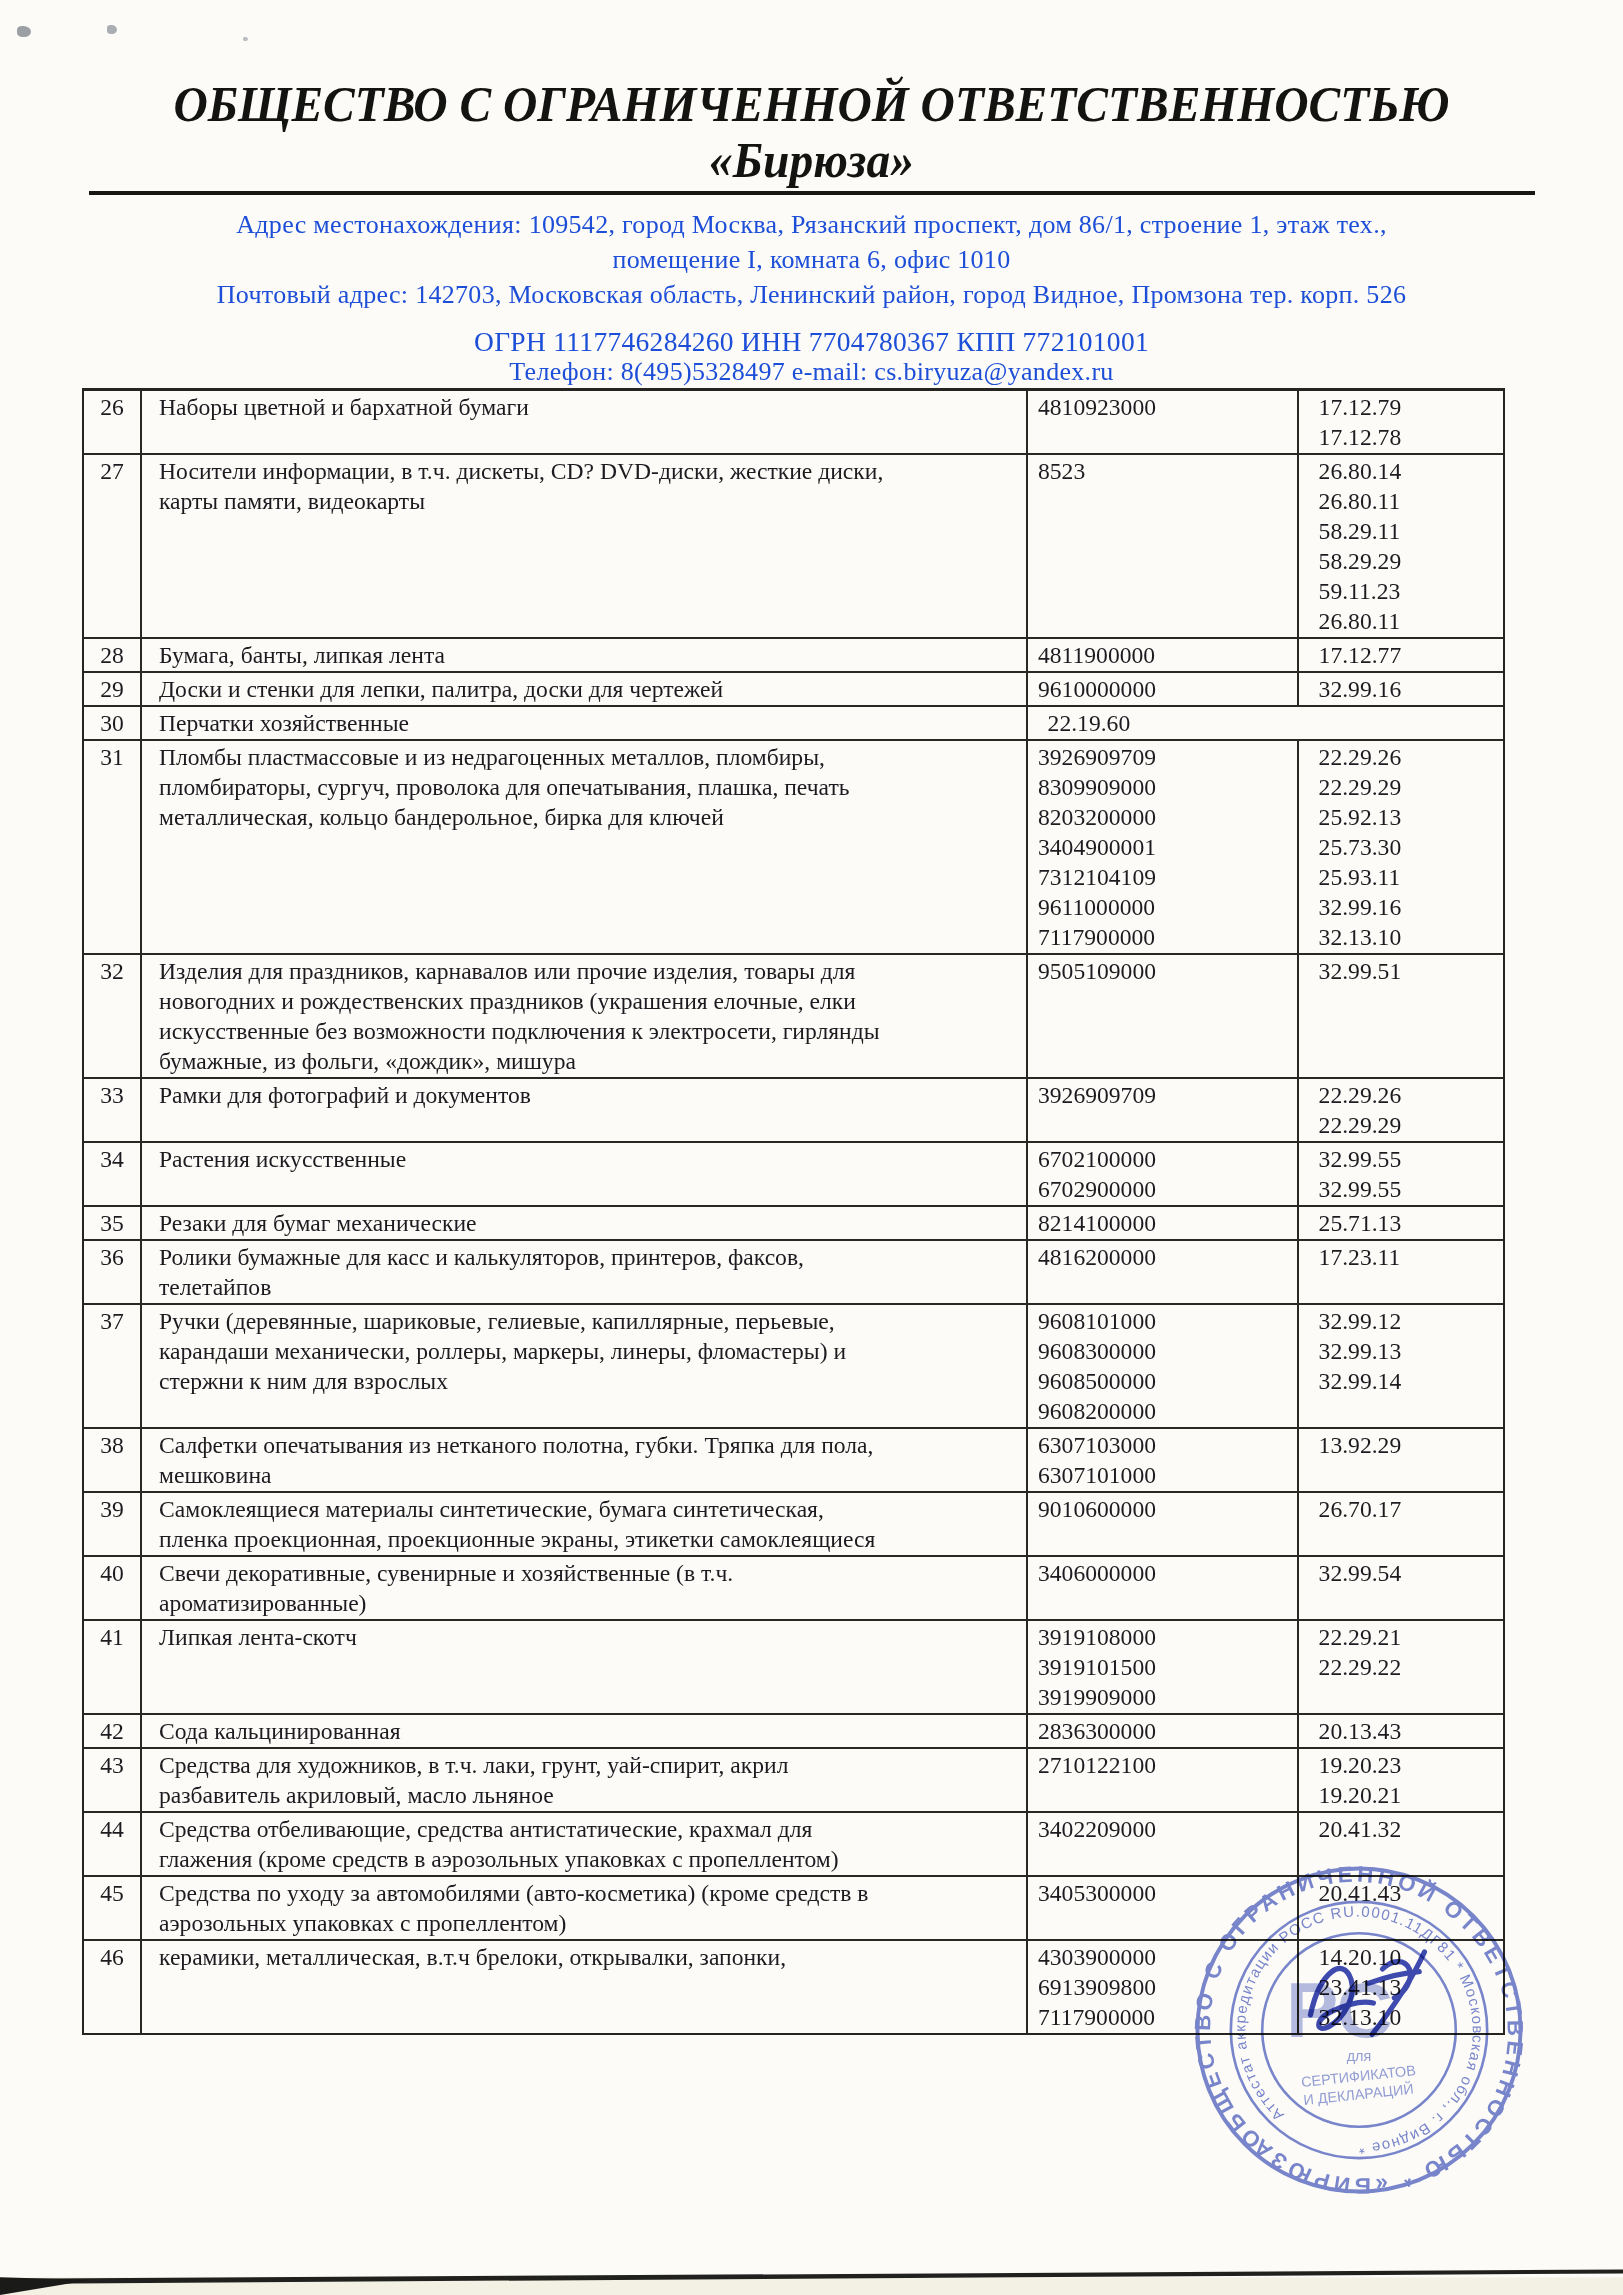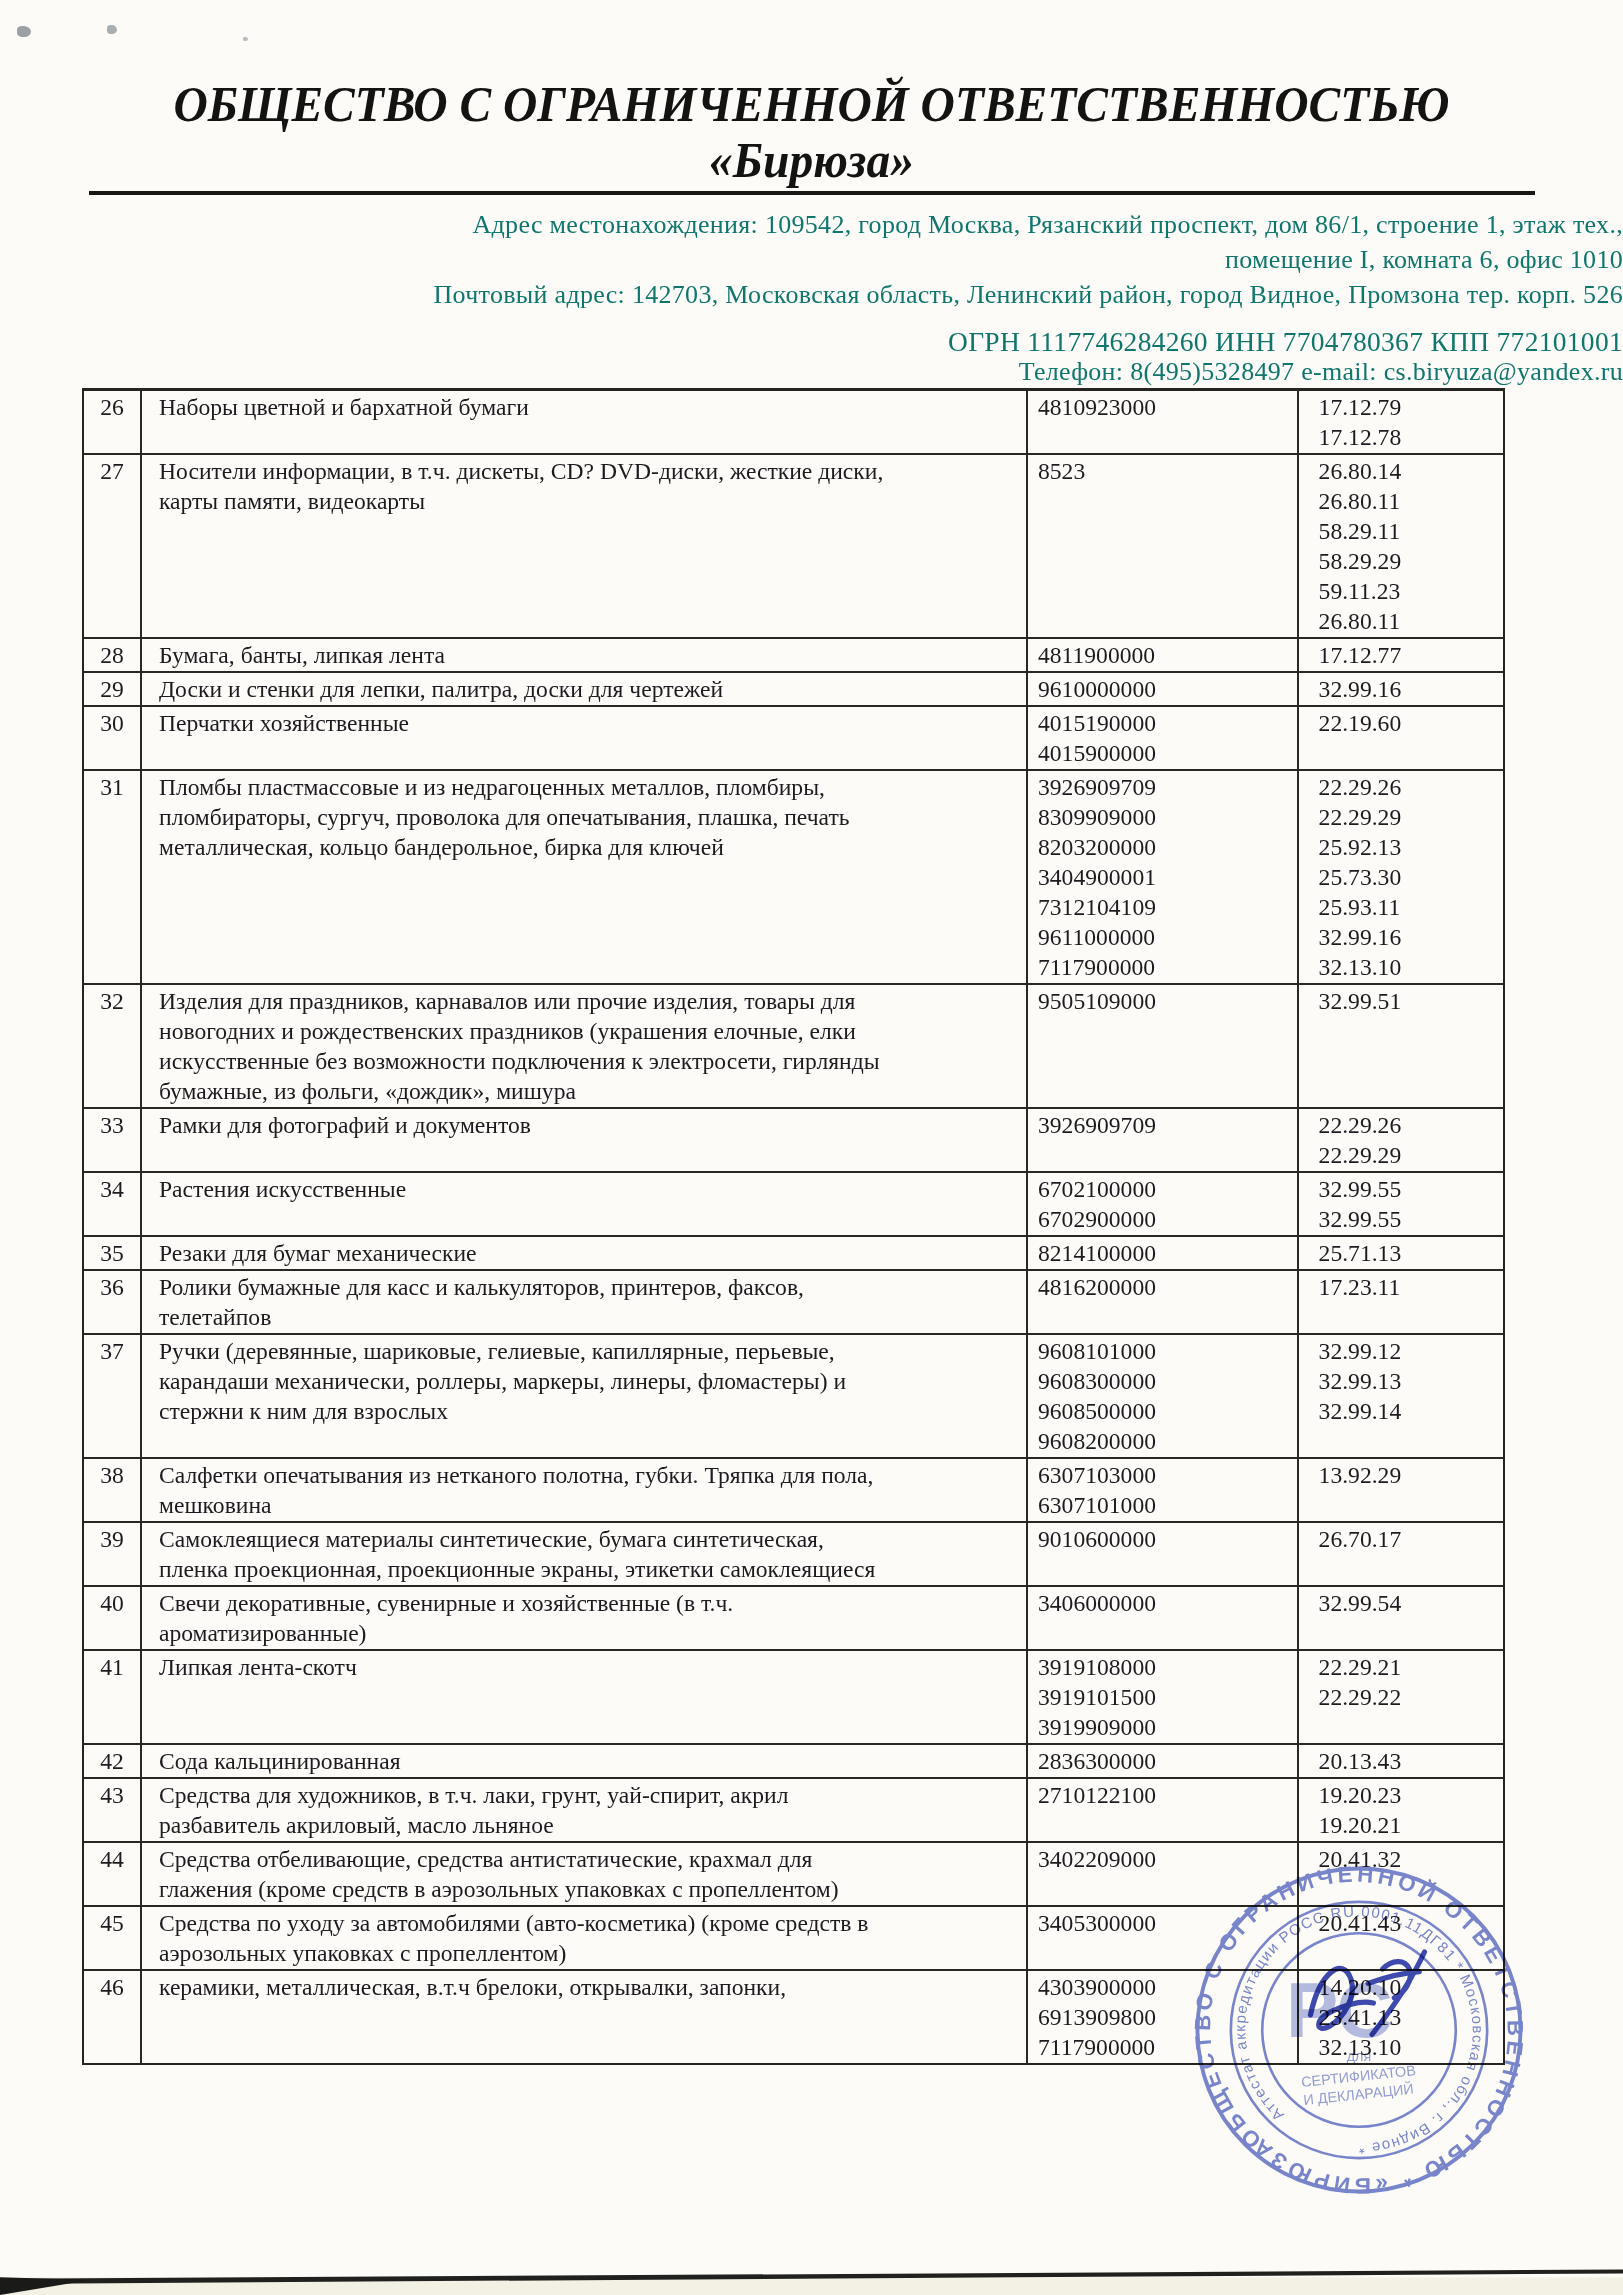--- a/index.html
+++ b/index.html
@@ -21,21 +21,21 @@
   
   .title{
     text-align:center;font-weight:bold;font-style:italic;
     font-size:50px;line-height:55px;color:#131312;
     transform:scaleX(.95);transform-origin:center;white-space:nowrap;
   }
   .title.t1{padding-top:77px;}
   .title.t2{margin-top:1.3px;}
   .rule{width:1446px;height:4.6px;background:#171715;margin:2.6px auto 0 auto;}
   .addr{
-    text-align:right;font-size:26px;line-height:35px;color:#0f766e;
+    text-align:center;font-size:26px;line-height:35px;color:#1d4ed8;
     letter-spacing:0.3px;white-space:nowrap;
   }
   .addr.first{margin-top:11.8px;}
   .regline{margin-top:14.4px;font-size:27.5px;line-height:30px;}
   .phoneline{font-size:26px;line-height:30px;}
   
   .tbl{
     margin:1.3px 0 0 82px;
     width:1423px;
     border:2.6px solid #262420;border-top-width:3.3px;
@@ -141,24 +141,20 @@
         </div>
       <div class="cell c-class">
           <div class="line">32.99.16</div>
         </div>
     </div>
 
     <div class="trow">
       <div class="cell c-num">30</div>
       <div class="cell c-desc">
           <div class="line">Перчатки хозяйственные</div>
-        </div>
-      <div class="cell c-code">
-          <div class="line">4015190000</div>
-          <div class="line">4015900000</div>
         </div>
       <div class="cell c-class">
           <div class="line">22.19.60</div>
         </div>
     </div>
 
     <div class="trow">
       <div class="cell c-num">31</div>
       <div class="cell c-desc">
           <div class="line">Пломбы пластмассовые и из недрагоценных металлов, пломбиры,</div>

